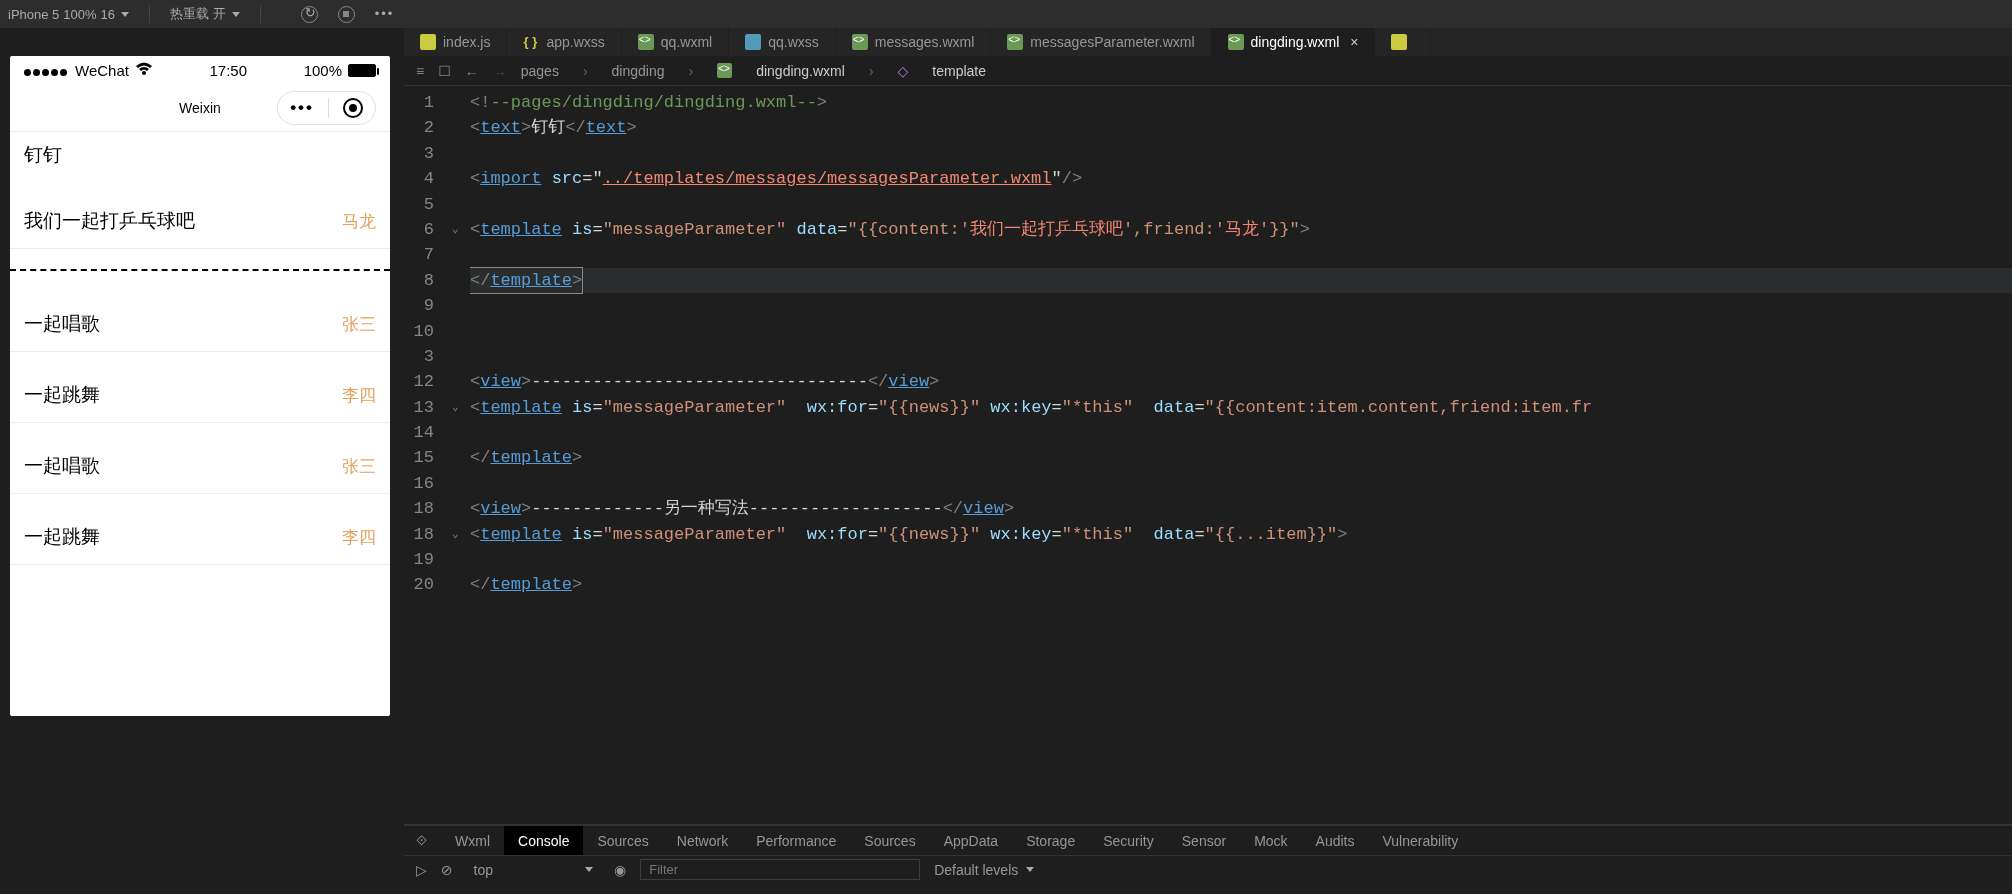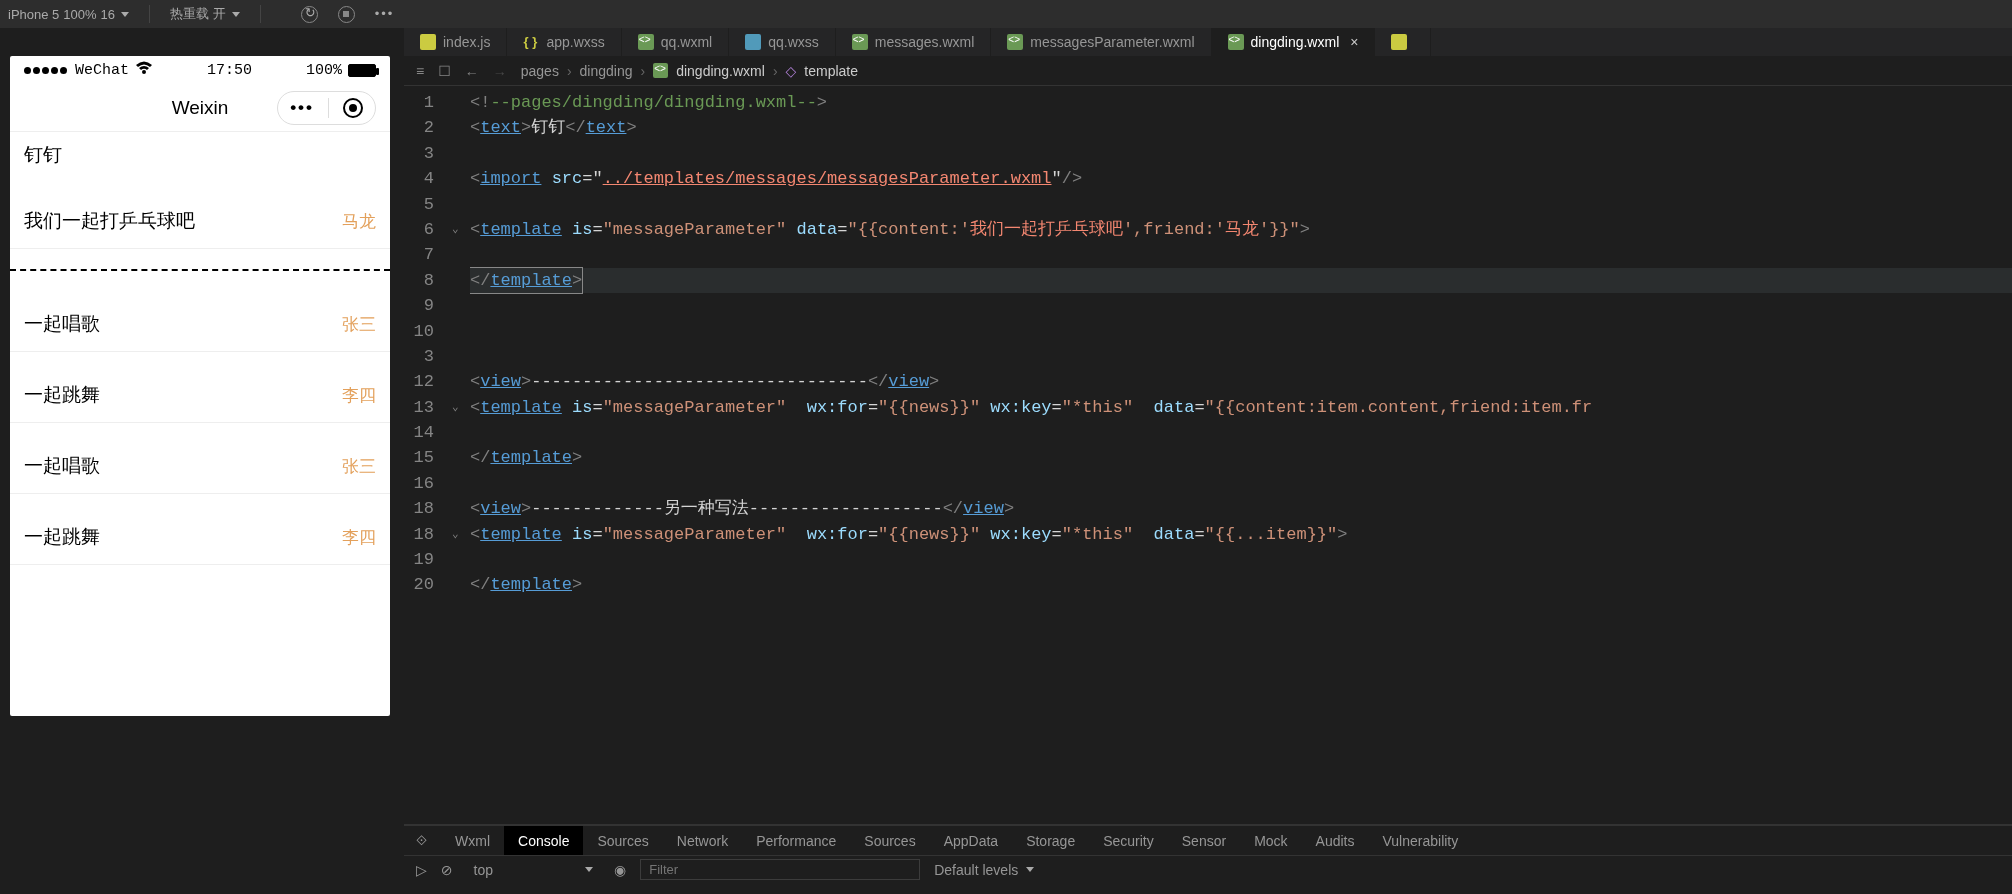--- a/index.html
+++ b/index.html
@@ -22,33 +22,33 @@
 
     .main { display: flex; height: calc(100% - 28px); }
 
     
     .simulator-panel { width: 404px; background: #1e1e1e; padding: 28px 10px 0 10px; }
     .phone {
       width: 380px; height: 660px; background: #fff; border-radius: 2px;
       display: flex; flex-direction: column; color: #000; font-size: 17px;
     }
     .status-bar { height: 28px; display: flex; align-items: center;
-      justify-content: space-between; padding: 0 14px; font-size: 15px; font-family: Liberation Mono, monospace; }
+      justify-content: space-between; padding: 0 14px; font-size: 15px; }
     .status-left { display: flex; align-items: center; gap: 6px; }
     .sig-dots span { display: inline-block; width: 7px; height: 7px;
       background: #000; border-radius: 50%; margin-right: 2px; }
     .wifi { display: inline-block; }
     .status-right { display: flex; align-items: center; gap: 6px; }
     .batt { width: 28px; height: 13px; border: 1.5px solid #000;
       border-radius: 2px; position: relative; background: #000; }
     .batt::after { content: ""; position: absolute; right: -4px; top: 3px;
       width: 2.5px; height: 7px; background: #000; border-radius: 1px; }
     .nav-bar { height: 48px; display: flex; align-items: center;
       justify-content: flex-end; padding: 0 14px; border-bottom: 1px solid #eee; }
-    .nav-title { position: absolute; left: 50%; transform: translateX(-50%); font-size: 19px; }
+    .nav-title { position: absolute; left: 50%; transform: translateX(-50%); font-size: 14px; }
     .nav-wrapper { position: relative; width: 100%; height: 100%; display: flex; align-items: center; }
     .capsule { border: 1px solid #ddd; border-radius: 20px; height: 34px;
       display: flex; align-items: center; padding: 0 12px; gap: 14px; margin-left: auto; }
     .cap-dots { font-weight: bold; letter-spacing: 2px; }
     .cap-target { width: 20px; height: 20px; border: 2.5px solid #000;
       border-radius: 50%; display: flex; align-items: center; justify-content: center; }
     .cap-target::after { content: ""; width: 8px; height: 8px; background: #000; border-radius: 50%; }
     .page-content { flex: 1; overflow: hidden; }
     .pg-title { padding: 10px 14px; font-size: 19px; }
     .msg-row { display: flex; justify-content: space-between; align-items: center;
@@ -73,21 +73,21 @@
     .tab-icon.wxml { background: #6a9955; border-radius: 2px; position: relative; }
     .tab-icon.wxml::after { content: "<>"; position: absolute; color: #fff;
       font-size: 10px; left: 1px; top: 0px; }
     .tab-icon.wxss { background: #519aba; border-radius: 2px; }
     .close-x { color: #ccc; margin-left: 4px; }
 
     .breadcrumb-bar { height: 30px; display: flex; align-items: center;
       padding: 0 12px; gap: 14px; font-size: 14px; color: #969696;
       border-bottom: 1px solid #333; }
     .bc-icons { display: flex; gap: 14px; color: #858585; }
-    .bc-path { display: flex; gap: 8px; align-items: center; }
+    .bc-path { display: flex; gap: 24px; align-items: center; }
     .bc-sep { color: #666; }
 
     .code-area { flex: 1; display: flex; overflow: hidden;
       font-family: Consolas, "Courier New", monospace; font-size: 17px;
       line-height: 25.4px; }
     .gutter { width: 48px; text-align: right; color: #858585; padding-right: 18px;
       padding-top: 4px; user-select: none; }
     .fold-col { width: 18px; color: #858585; padding-top: 4px; }
     .fold-mark { height: 25.4px; font-size: 11px; }
     .code { flex: 1; padding-top: 4px; white-space: pre; overflow: hidden; }

